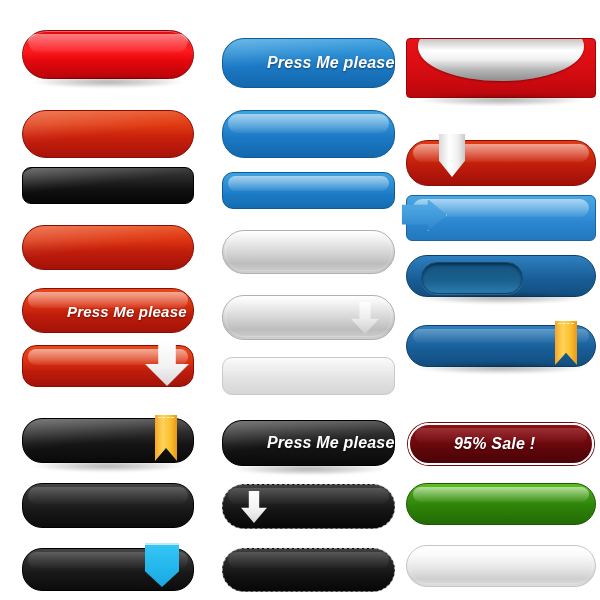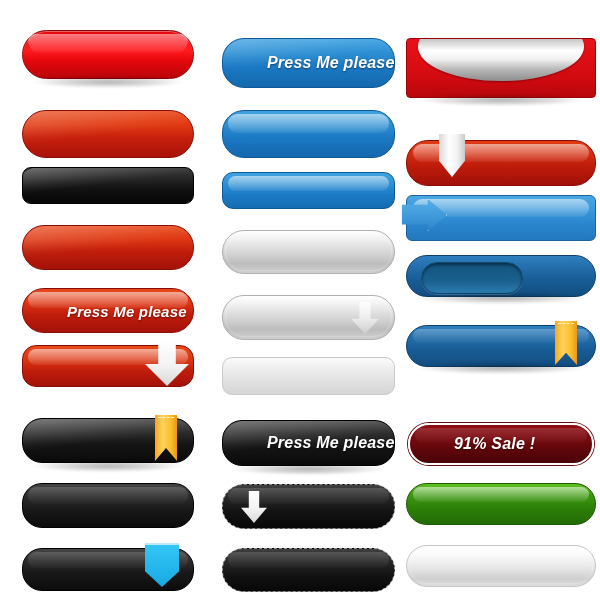--- a/index.html
+++ b/index.html
@@ -325,21 +325,21 @@
     </div>
     <div class="ribbon-gold" style="left:148px;top:-5px;height:44px;"></div>
     <div class="shadow" style="bottom:-8px;"></div>
     <span class="label" style="font-size:15px;"></span>
   </div>
 
   <div class="btn maroonpill" style="left:408px;top:423px;width:186px;height:42px;">
     <div class="face" style="border-radius:inherit;">
       <div class="gloss-top" style="height:40%;opacity:.26;"></div>
     </div>
-    <span class="label" style="font-size:16px;">91% Sale !</span>
+    <span class="label" style="font-size:16px;">95% Sale !</span>
   </div>
 
   <div class="btn greenpill" style="left:406px;top:483px;width:190px;height:42px;">
     <div class="face" style="border-radius:inherit;">
       <div class="gloss-top" style="height:38%;"></div>
     </div>
     <span class="label" style="font-size:15px;"></span>
   </div>
 
   <div class="btn whitepill" style="left:406px;top:545px;width:190px;height:42px;">

